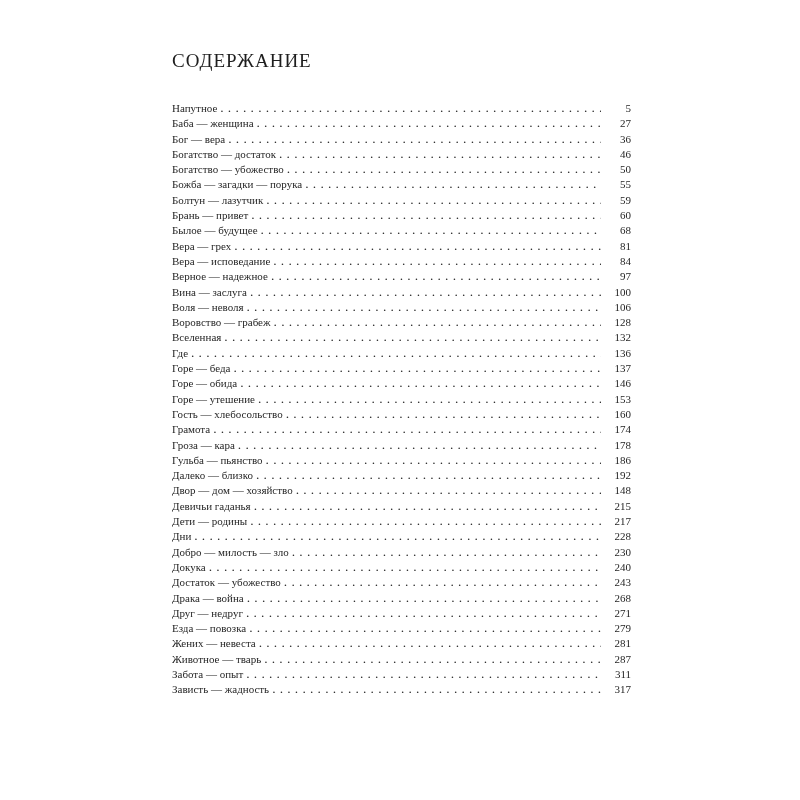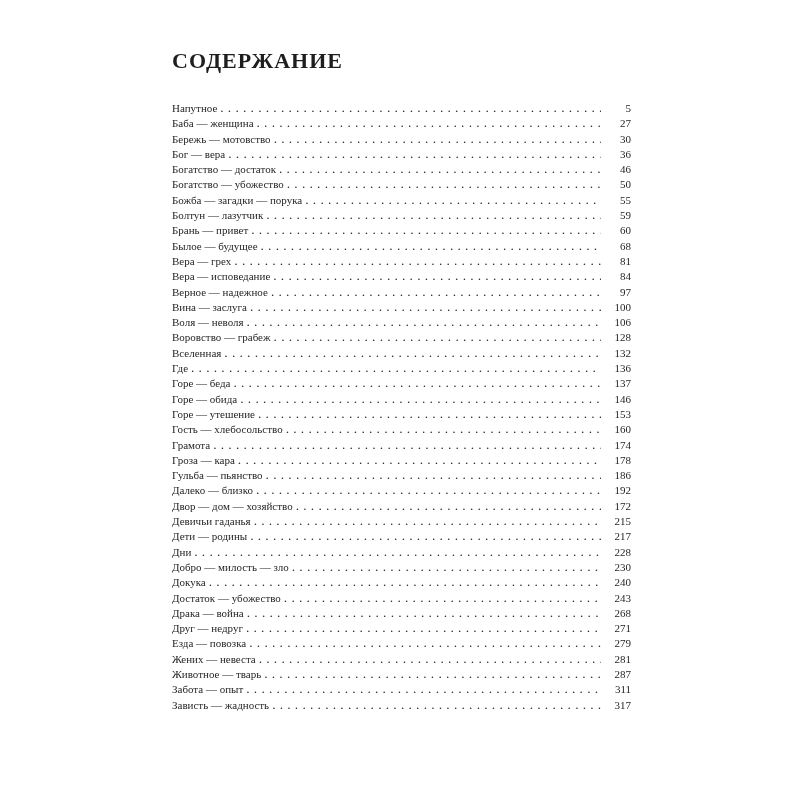--- a/index.html
+++ b/index.html
@@ -17,23 +17,23 @@
   }
   .book-page {
     position: absolute;
     left: 172px;
     top: 46px;
     width: 459px;
   }
   .page-title {
     margin: 0 0 25px 0;
     padding: 0;
-    font-size: 22px;
+    font-size: 19px;
     line-height: 29px;
-    font-weight: bold;
+    font-weight: normal;
     letter-spacing: 1px;
     color: #1e1e1e;
     font-family: "Liberation Serif", serif;
   }
   .toc {
     width: 100%;
   }
   .toc-row {
     display: flex;
     align-items: baseline;
@@ -74,25 +74,20 @@
     <span class="toc-dots"></span>
     <span class="toc-page">5</span>
   </div>
 
   <div class="toc-row">
     <span class="toc-label">Баба — женщина</span>
     <span class="toc-dots"></span>
     <span class="toc-page">27</span>
   </div>
 
-  <div class="toc-row">
-    <span class="toc-label">Бережь — мотовство</span>
-    <span class="toc-dots"></span>
-    <span class="toc-page">30</span>
-  </div>
 
   <div class="toc-row">
     <span class="toc-label">Бог — вера</span>
     <span class="toc-dots"></span>
     <span class="toc-page">36</span>
   </div>
 
   <div class="toc-row">
     <span class="toc-label">Богатство — достаток</span>
     <span class="toc-dots"></span>
@@ -223,21 +218,21 @@
 
   <div class="toc-row">
     <span class="toc-label">Далеко — близко</span>
     <span class="toc-dots"></span>
     <span class="toc-page">192</span>
   </div>
 
   <div class="toc-row">
     <span class="toc-label">Двор — дом — хозяйство</span>
     <span class="toc-dots"></span>
-    <span class="toc-page">172</span>
+    <span class="toc-page">148</span>
   </div>
 
   <div class="toc-row">
     <span class="toc-label">Девичьи гаданья</span>
     <span class="toc-dots"></span>
     <span class="toc-page">215</span>
   </div>
 
   <div class="toc-row">
     <span class="toc-label">Дети — родины</span>

